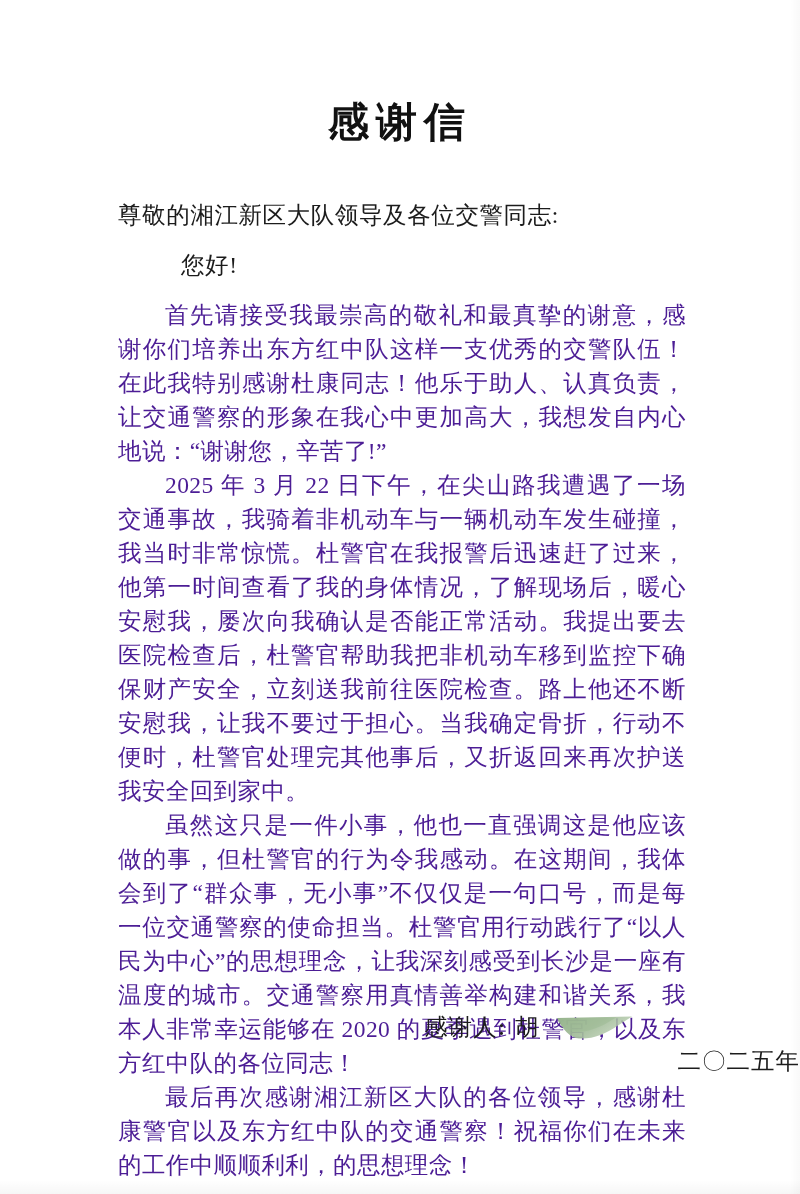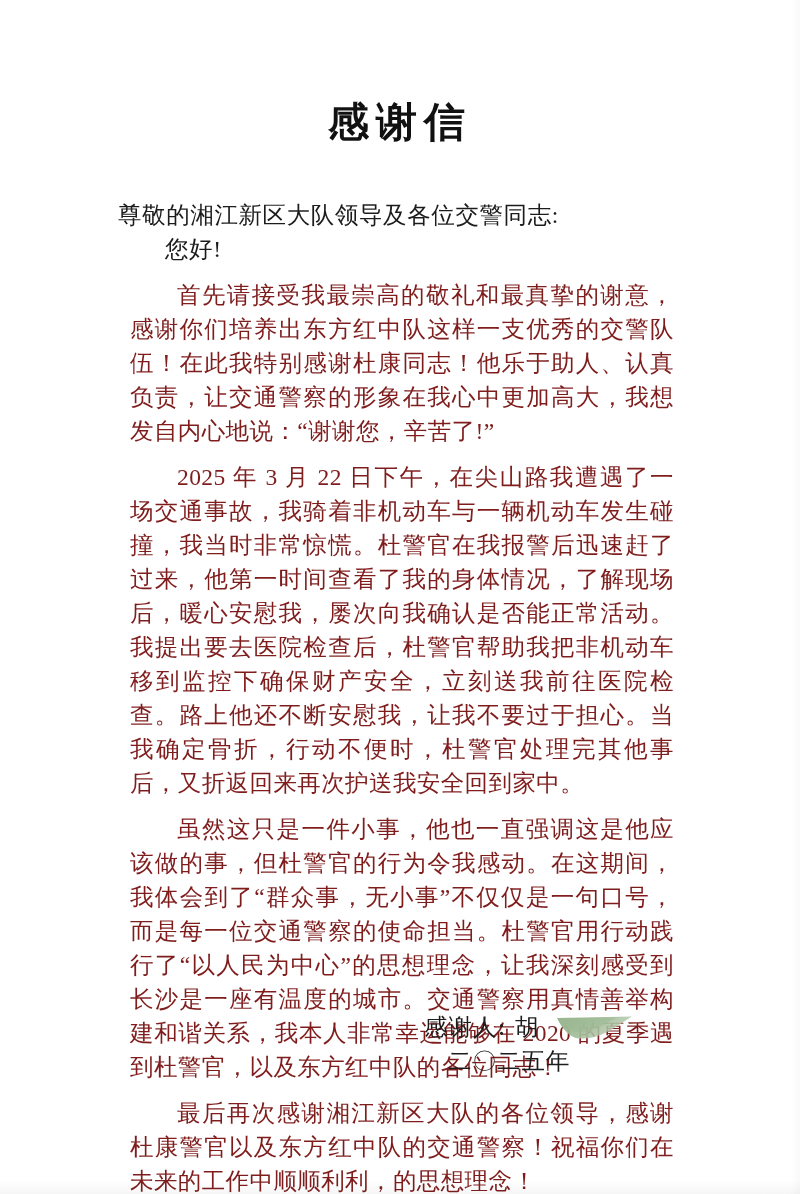--- a/index.html
+++ b/index.html
@@ -70,33 +70,33 @@
     font-size: 23.5px;
     line-height: 34px;
     letter-spacing: 0.6px;
     color: #1c1c1c;
   }
 
   .para {
     font-size: 23.5px;
     line-height: 34px;
     letter-spacing: 0.4px;
-    color: #7f1d1d;
+    color: #4c1d95;
     text-indent: 2em;
     text-align: justify;
     text-justify: inter-character;
-    margin: 12px;
+    margin: 0;
   }
 
   .greeting {
     text-indent: 2em;
     font-size: 23.5px;
     line-height: 34px;
     letter-spacing: 0.6px;
-    margin: 0;
+    margin: 16px;
   }
 
   .sign-block {
     position: absolute;
     top: 1010px;
     left: 0;
     width: 800px;
   }
   .sign-row {
     font-size: 23.5px;
@@ -104,20 +104,21 @@
     letter-spacing: 1px;
     color: #1c1c1c;
     position: relative;
     height: 34px;
   }
   .sign-name-row {
     padding-left: 424px;
   }
   .sign-date-row {
     padding-left: 448px;
+    text-align: right;
   }
 
   .redaction-mark {
     position: absolute;
     left: 556px;
     top: 6px;
     width: 78px;
     height: 28px;
     pointer-events: none;
   }

